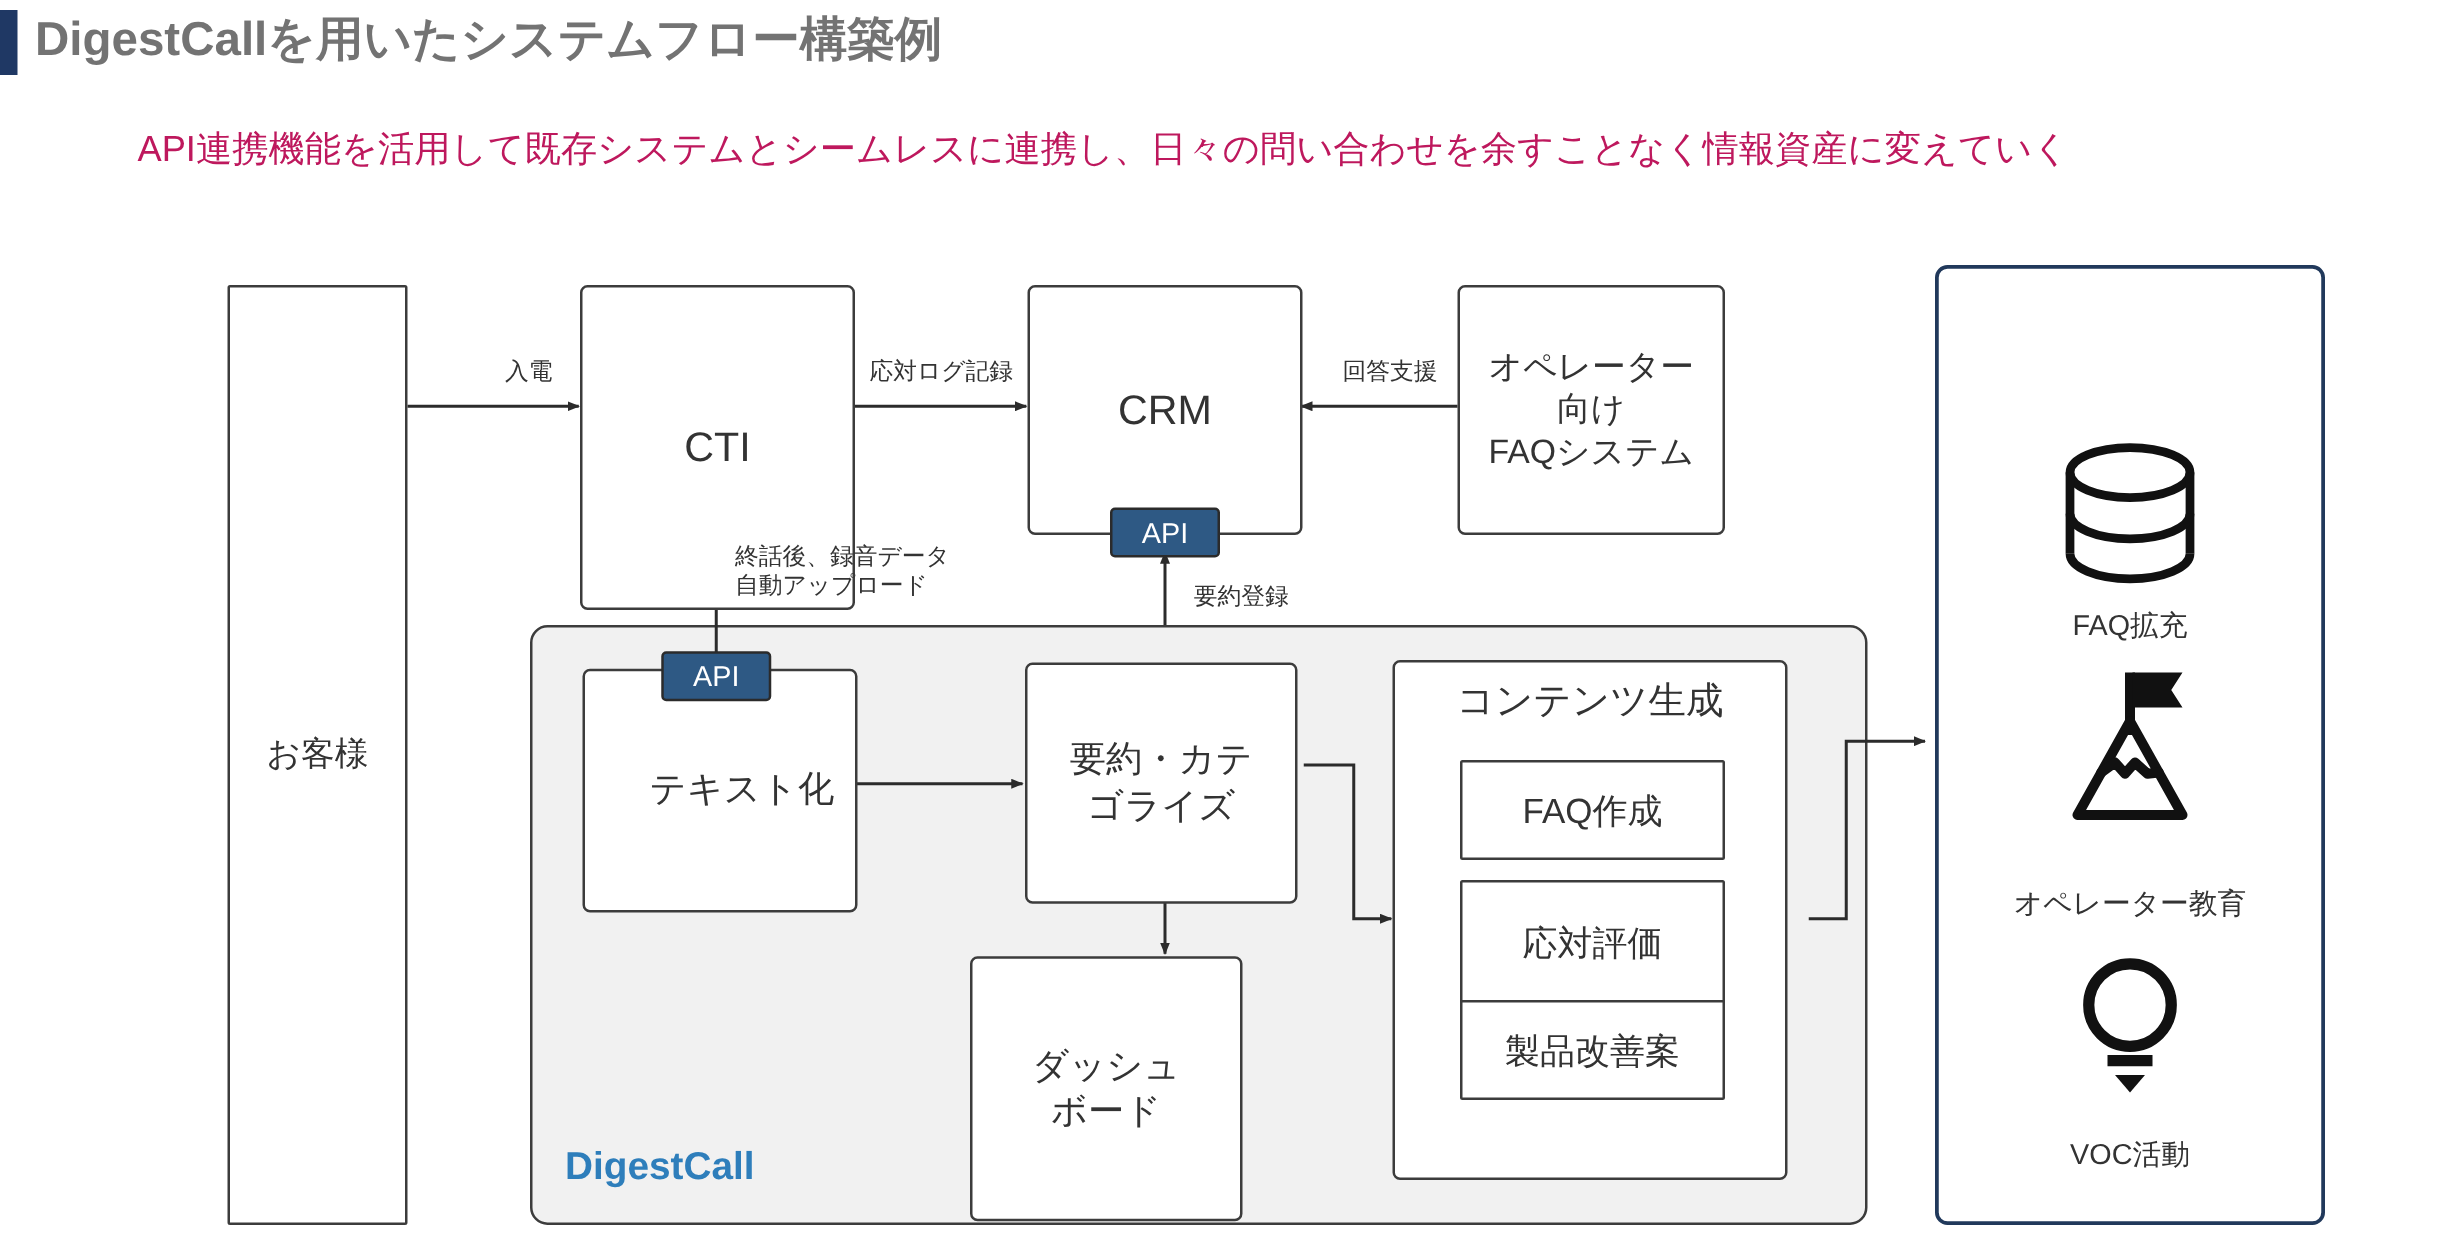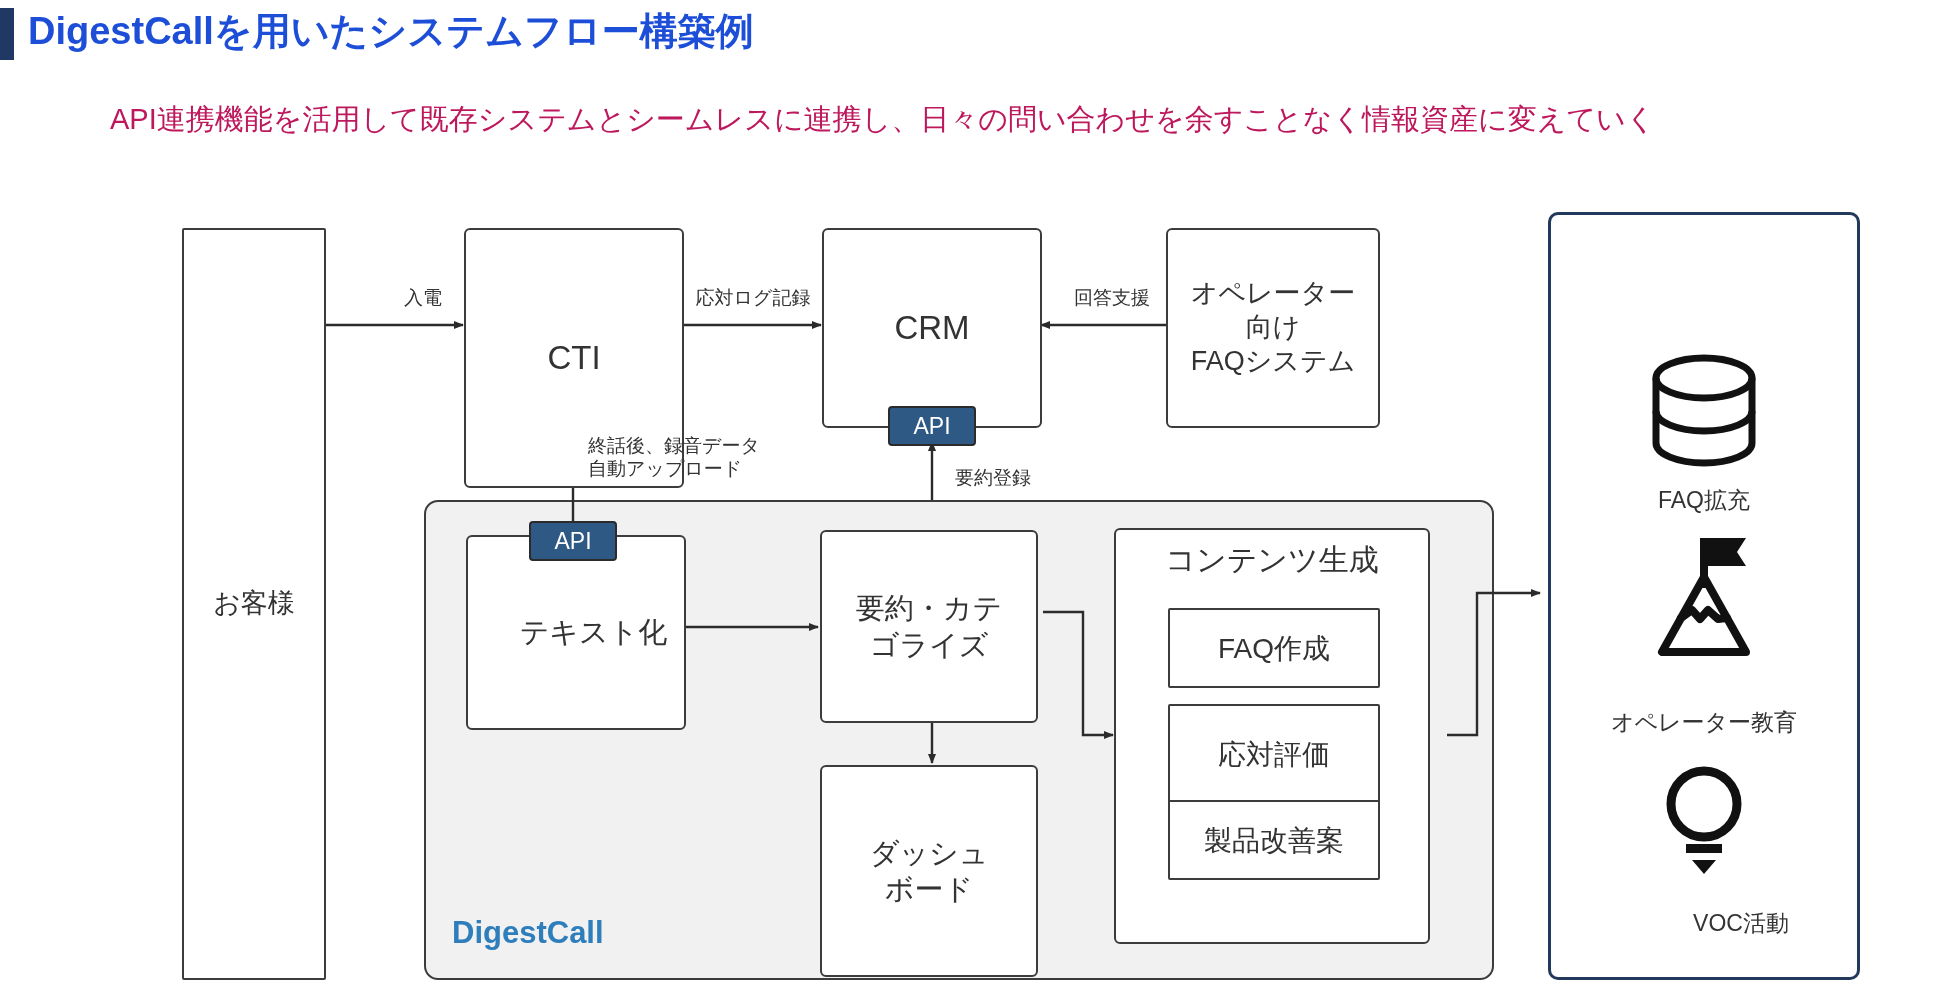--- a/index.html
+++ b/index.html
@@ -29,21 +29,21 @@
     width: 14px;
     height: 52px;
     background: #1F3864;
   }
   .page-title {
     position: absolute;
     left: 28px;
     top: 6px;
     font-size: 38px;
     font-weight: bold;
-    color: #1d4ed8;
+    color: #737373;
     letter-spacing: 0px;
     white-space: nowrap;
   }
   .subtitle {
     position: absolute;
     left: 110px;
     top: 100px;
     width: 1790px;
     font-size: 29px;
     color: #be185d;
@@ -230,21 +230,21 @@
 
   <div class="node" style="left:466px; top:535px; width:220px; height:195px; font-size:29px;padding-left:35px;">
     <span>テキスト化</span>
   </div>
 
   <div class="node" style="left:820px; top:530px; width:218px; height:193px; font-size:29px; white-space:pre-line;">
     <span>要約・カテ
 ゴライズ</span>
   </div>
 
-  <div class="node" style="left:820px; top:765px; width:218px; height:212px; font-size:29px; white-space:pre-line;">
+  <div class="node" style="left:776px; top:765px; width:218px; height:212px; font-size:29px; white-space:pre-line;">
     <span>ダッシュ
 ボード</span>
   </div>
 
   <div class="node" style="left:1114px; top:528px; width:316px; height:416px; display:block; background:#ffffff;">
   </div>
   <div style="position:absolute; left:1114px; top:540px; width:316px; text-align:center; font-size:30px; color:#333; z-index:5;">コンテンツ生成</div>
 
   <div class="node thin sharp" style="left:1168px; top:608px; width:212px; height:80px; font-size:28px; z-index:5;">
     <span>FAQ作成</span>
@@ -295,15 +295,15 @@
   </div>
   <div class="outcome-label" style="top:707px;">オペレーター教育</div>
 
   <div class="outcome-icon" style="top:760px;">
     <svg width="140" height="120" viewBox="0 0 140 120" xmlns="http://www.w3.org/2000/svg">
       <circle cx="70" cy="44" r="33" fill="none" stroke="#111111" stroke-width="9"></circle>
       <rect x="52" y="84" width="36" height="9" fill="#111111"></rect>
       <path d="M58,100 L82,100 L70,114 z" fill="#111111"></path>
     </svg>
   </div>
-  <div class="outcome-label" style="top:908px;padding-left:37px;">VOC活動</div>
+  <div class="outcome-label" style="top:908px;">VOC活動</div>
 
 </div>
 
 </body></html>

